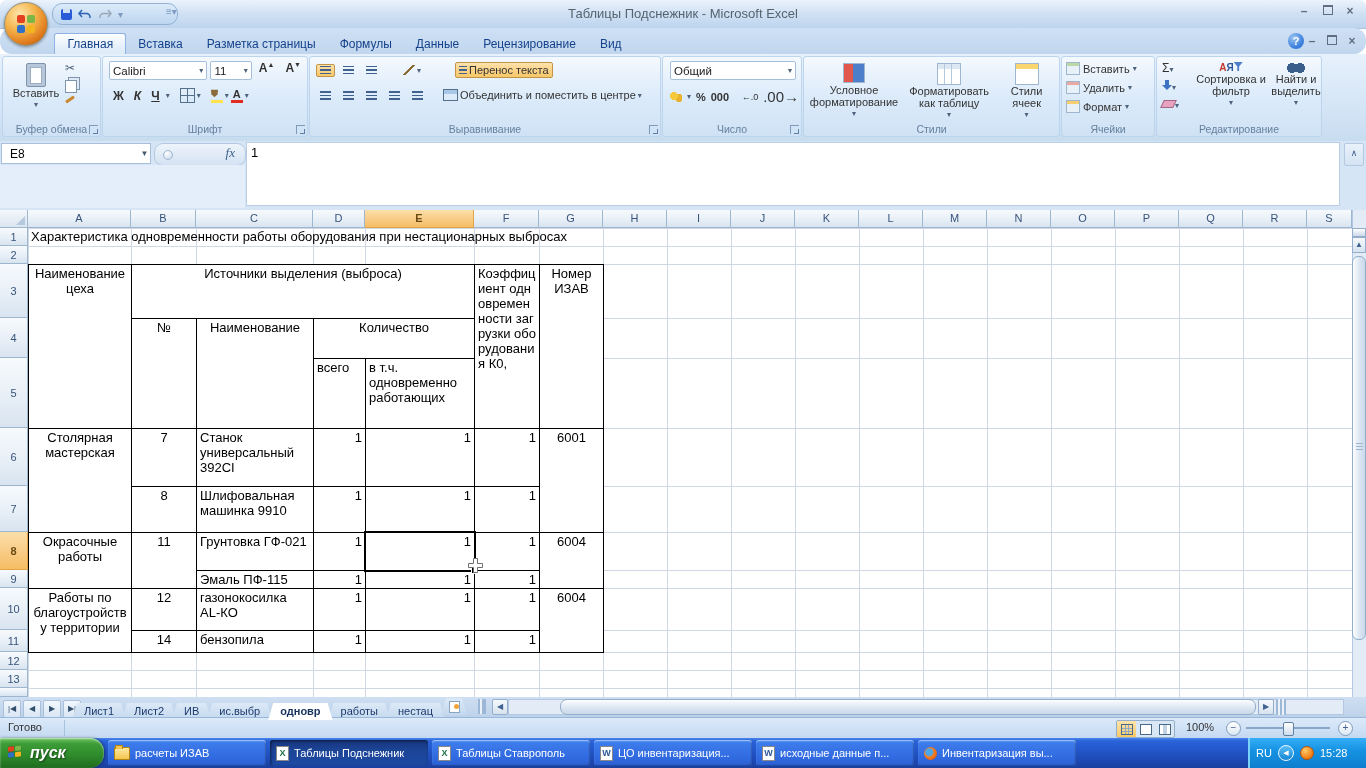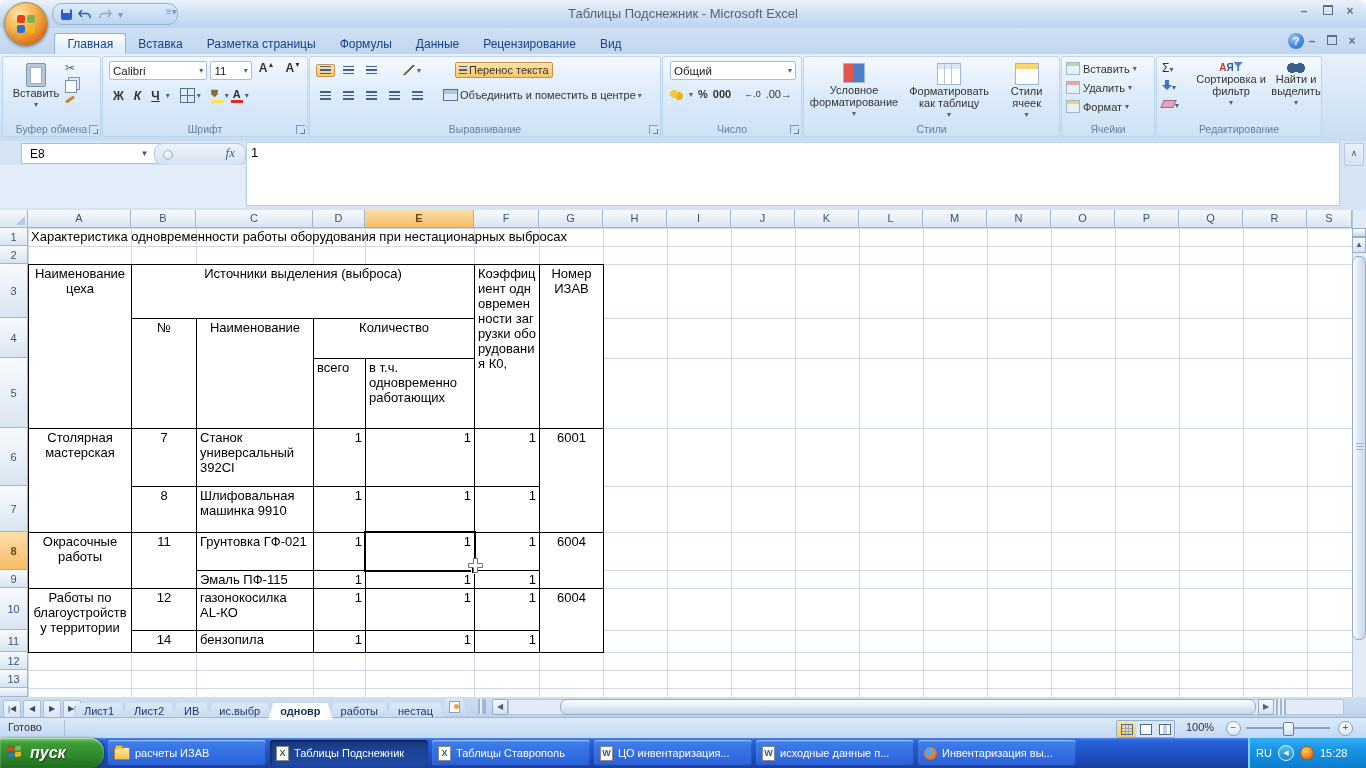--- a/index.html
+++ b/index.html
@@ -24,21 +24,21 @@
   #orbgrid span{border-radius:2px;}
   
   #qat{position:absolute;left:52px;top:3px;height:20px;width:108px;border-radius:10px;
     background:linear-gradient(#dcebfa,#bcd5ef);border:1px solid #93b2d4;
     display:flex;align-items:center;gap:6px;padding:0 8px;}
   .floppy{display:inline-block;width:11px;height:11px;background:#2a5bd7;border-radius:2px;position:relative;}
   .floppy:before{content:"";position:absolute;left:2px;top:0;width:7px;height:4px;background:#cfe0f5;}
   .qsep{color:#7d9cc0;font-size:10px;}
   
   #tabrow{position:absolute;left:0;top:28px;width:1366px;height:26px;
-    background:linear-gradient(#cfe0f4,#c0d6ee);}
+    background:linear-gradient(#cfe0f4,#c0d6ee);border-radius:12px;}
   .rtab{position:relative;display:inline-block;height:21px;margin-top:5px;padding:0 12px;
     font-size:12px;color:#15428b;line-height:21px;}
   .rtab.active{background:linear-gradient(#fdfeff,#e6f0fa 60%,#dcebf8);
     border:1px solid #8db2e3;border-bottom:none;border-radius:3px 3px 0 0;color:#15428b;}
   
   #ribbon{position:absolute;left:0;top:54px;width:1366px;height:87px;
     background:linear-gradient(#e7f1fc,#d4e5f6 60%,#c8dcf0);border-bottom:1px solid #96b5d8;}
   .group{position:absolute;top:2px;height:79px;border:1px solid #bcd4ec;border-radius:3px;
     background:linear-gradient(#f4f9fe,#dcebfa 50%,#cfe2f5);}
   .glabel{position:absolute;left:0;right:0;bottom:1px;text-align:center;
@@ -67,21 +67,21 @@
     padding:0 3px;height:17px;}
   .fontbtn{font-size:12px;font-weight:bold;color:#333;padding:0 4px;}
   .colorbar{display:inline-block;width:12px;height:3px;vertical-align:bottom;}
   
   .cellrow{display:flex;align-items:center;gap:3px;font-size:11px;color:#333;height:19px;padding-left:2px;}
   .mini-ico{display:inline-block;width:12px;height:11px;border:1px solid #9eb6ce;background:#e8f0f8;position:relative;}
   
   #fbar{position:absolute;left:0;top:141px;width:1366px;height:69px;background:#d6e5f5;
     border-bottom:2px solid #8fb2dc;}
   #namebox{position:absolute;left:1px;top:2px;width:150px;height:21px;background:#fff;
-    border:1px solid #a8c0dc;font-size:12px;color:#000;line-height:21px;padding-left:8px;box-sizing:border-box;margin-left:20px;}
+    border:1px solid #a8c0dc;font-size:12px;color:#000;line-height:21px;padding-left:8px;box-sizing:border-box;}
   #nbarrow{position:absolute;left:138px;top:2px;width:13px;height:21px;font-size:8px;color:#44586e;
     line-height:21px;text-align:center;}
   #fxcap{position:absolute;left:154px;top:2px;width:90px;height:21px;border-radius:9px;
     background:linear-gradient(#eef4fb,#d3e2f2);border:1px solid #b4c9e2;}
   #fxdot{position:absolute;left:8px;top:6px;width:8px;height:8px;border-radius:50%;
     background:radial-gradient(circle at 35% 30%,#fff,#c4d5e8);border:1px solid #9fb8d2;}
   #fxsym{position:absolute;right:10px;top:1px;font-size:13px;font-style:italic;color:#3f618c;font-family:"Liberation Serif",serif;}
   #fvalue{position:absolute;left:246px;top:1px;width:1094px;height:64px;background:#fff;
     border:1px solid #b9cde4;font-size:13px;color:#000;padding:2px 4px;box-sizing:border-box;}
   #fexpand{position:absolute;right:2px;top:2px;width:18px;height:21px;background:linear-gradient(#eaf2fb,#d4e3f3);
@@ -364,21 +364,21 @@
             <span>Общий</span>
             <span class="dd">▾</span>
           </span>
         <div style="display:flex;gap:5px;margin:8px 0 0 5px;align-items:center;font-size:11px;color:#333">
           <span style="display:inline-block;width:14px;height:11px;background:radial-gradient(circle at 4px 5px,#f5c93c 0 4px,transparent 4px),radial-gradient(circle at 9px 7px,#e8b32a 0 4px,transparent 4px)"></span>
             <span class="dd">▾</span>
           <span style="font-weight:bold">%</span>
           <span style="font-weight:bold">000</span>
           <span style="width:3px"></span>
           <span style="font-size:9px">←.0</span>
-          <span style="font-size:11px">.00→</span>
+          <span style="font-size:15px">.00→</span>
         </div>
       </div>
       <div class="glabel">Число</div>
       <span class="launcher"></span>
     </div>
 
     <div class="group" style="left:803px;width:255px">
       <div class="gbody" style="display:flex;justify-content:space-around;align-items:flex-start;padding-top:2px">
         <span class="bigbtn" style="width:92px">
           <span style="display:inline-block;width:20px;height:18px;border:1px solid #9eb6ce;background:linear-gradient(90deg,#e2574c 0 9px,#4d7ec9 9px);margin-bottom:1px"></span>

